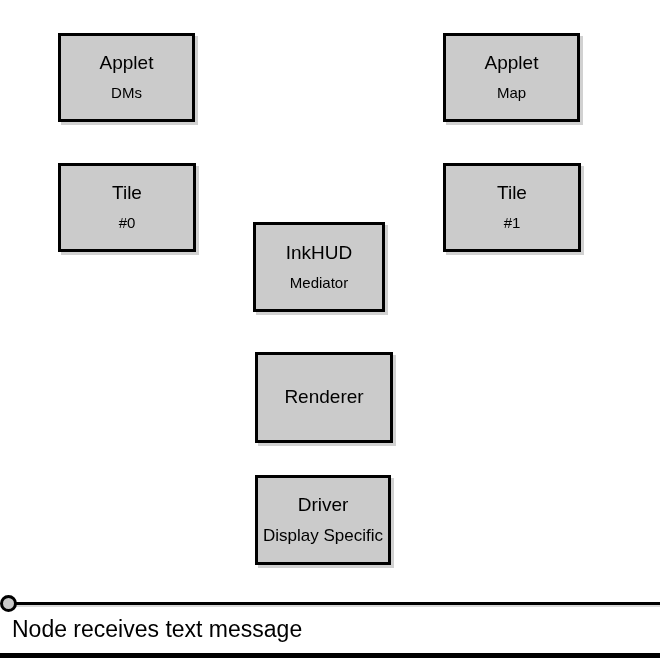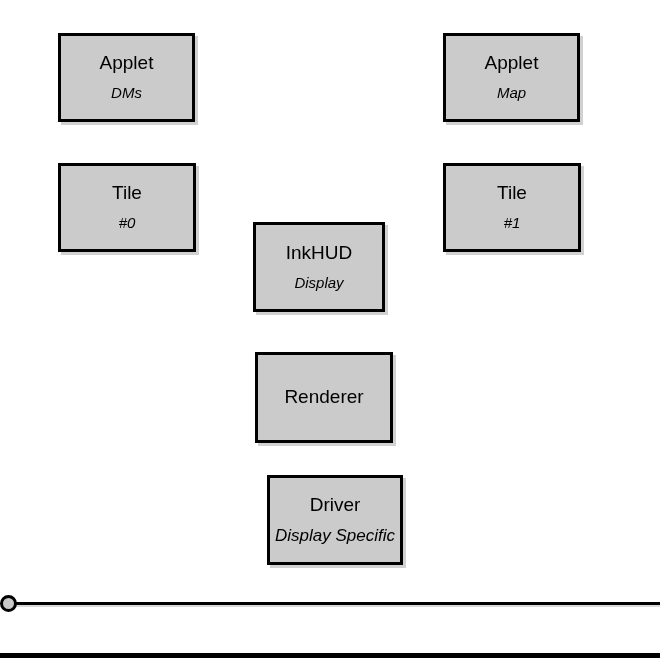--- a/index.html
+++ b/index.html
@@ -31,32 +31,31 @@
   }
   .box-title {
     font-size: 19px;
     line-height: 1.1;
     white-space: nowrap;
   }
   .box-subtitle {
     font-size: 15px;
     line-height: 1.1;
     white-space: nowrap;
-    font-style: italic;
   }
   .box-subtitle.sub-large {
     font-size: 17px;
   }
   #box-applet-dms { left: 58px;  top: 33px;  width: 137px; height: 89px; }
   #box-applet-map { left: 443px; top: 33px;  width: 137px; height: 89px; }
   #box-tile-0     { left: 58px;  top: 163px; width: 138px; height: 89px; }
   #box-tile-1     { left: 443px; top: 163px; width: 138px; height: 89px; }
   #box-inkhud     { left: 253px; top: 222px; width: 132px; height: 90px; }
   #box-renderer   { left: 255px; top: 352px; width: 138px; height: 91px; text-align: center; }
-  #box-driver     { left: 255px; top: 475px; width: 136px; height: 90px; margin-left: 12px; }
+  #box-driver     { left: 255px; top: 475px; width: 136px; height: 90px; }
 
   .timeline-line {
     position: absolute;
     left: 8px;
     top: 602px;
     width: 652px;
     height: 3px;
     background: #000000;
     box-shadow: 0 2px 0 rgba(0,0,0,0.15);
   }
@@ -108,30 +107,31 @@
     <div class="box-subtitle">#0</div>
   </div>
 
   <div class="box" id="box-tile-1">
     <div class="box-title">Tile</div>
     <div class="box-subtitle">#1</div>
   </div>
 
   <div class="box" id="box-inkhud">
     <div class="box-title">InkHUD</div>
-    <div class="box-subtitle">Display</div>
+    <div class="box-subtitle">Mediator</div>
   </div>
 
   <div class="box" id="box-renderer">
     <div class="box-title">Renderer</div>
   </div>
 
   <div class="box" id="box-driver">
     <div class="box-title">Driver</div>
     <div class="box-subtitle sub-large">Display Specific</div>
   </div>
 
   <div class="timeline-line"></div>
   <div class="timeline-marker"></div>
+  <div class="timeline-label">Node receives text message</div>
 
   <div class="bottom-bar"></div>
 
 </div>
 
 </body></html>

